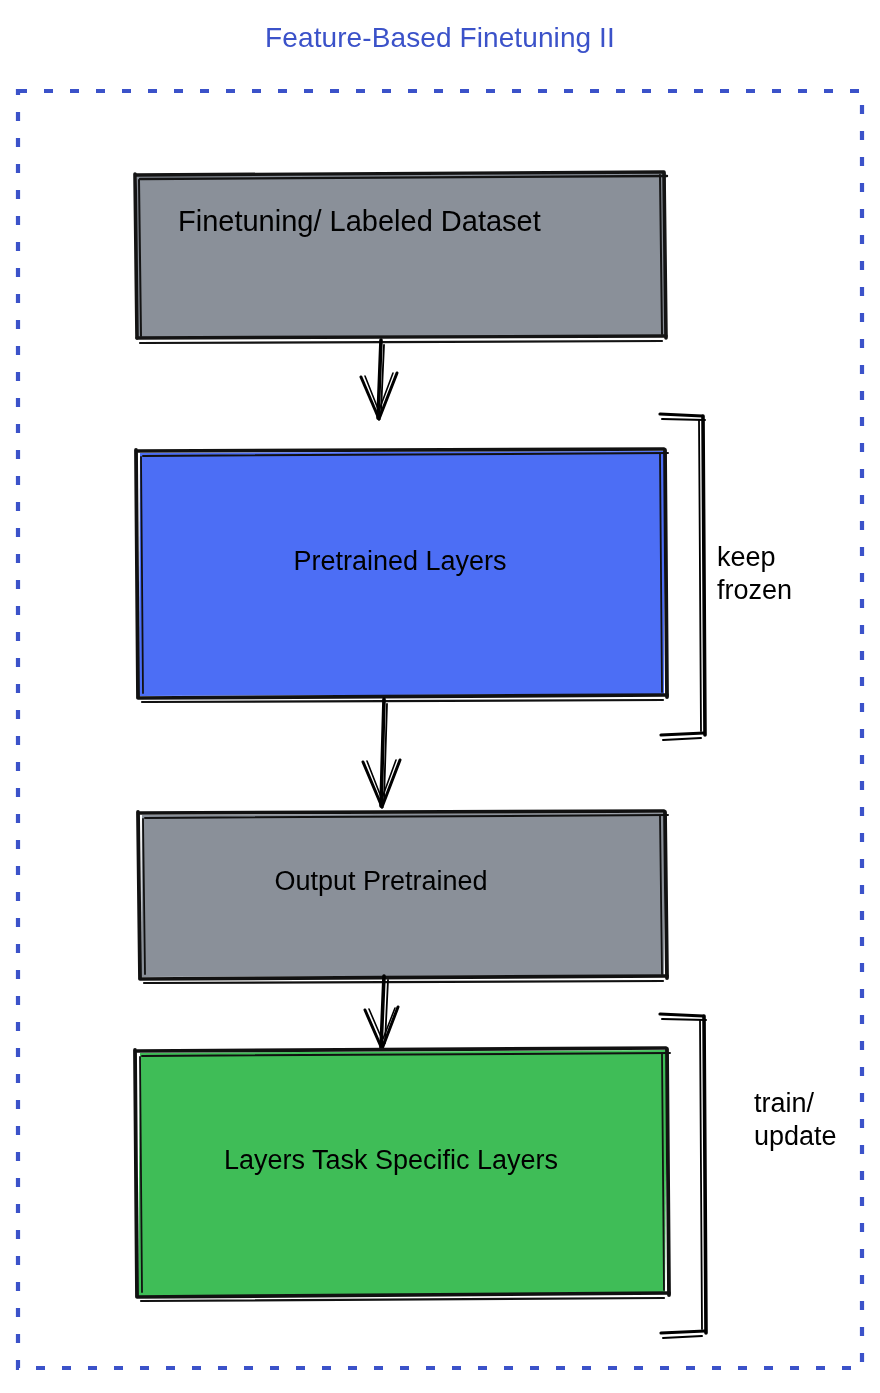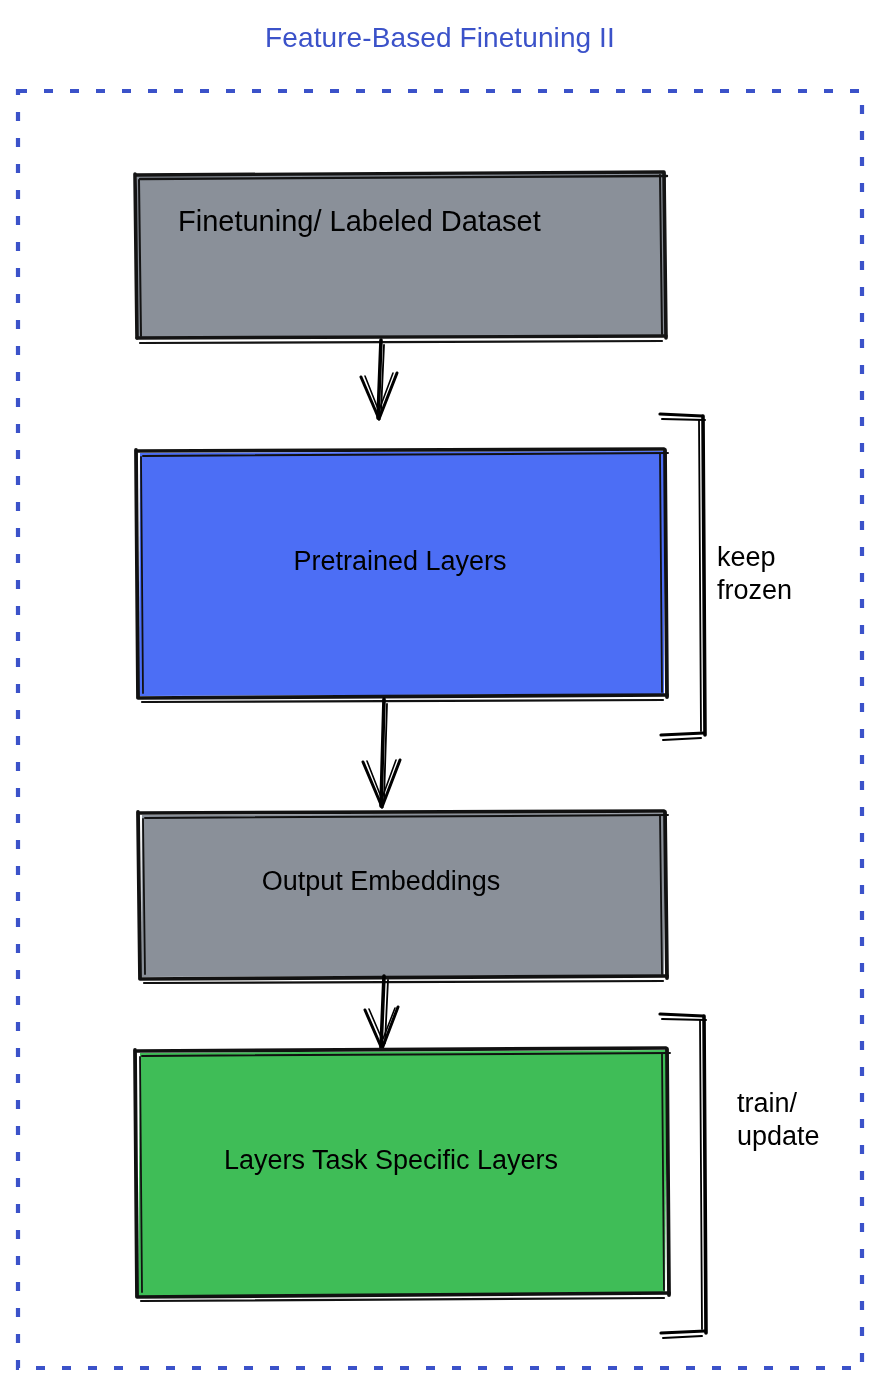--- a/index.html
+++ b/index.html
@@ -42,21 +42,21 @@
     color: #000000;
     line-height: 1.22;
     white-space: pre-line;
   }
   .side-label.s-frozen {
     left: 717px;
     top: 497px;
     margin-top: 44px;
   }
   .side-label.s-train {
-    left: 737px;
+    left: 754px;
     top: 1087px;
   }
 
   .hit {
     position: absolute;
     background: transparent;
   }
 </style>
 </head>
 <body>
@@ -130,21 +130,21 @@
     <path d="M 140 813 L 664 811" fill="none" stroke="#111" stroke-width="3.6" stroke-linecap="round"></path>
     <path d="M 145 818 L 668 815" fill="none" stroke="#111" stroke-width="2.0" stroke-linecap="round"></path>
     <path d="M 665 812 L 667 978" fill="none" stroke="#111" stroke-width="3.8" stroke-linecap="round"></path>
     <path d="M 660 816 L 662 974" fill="none" stroke="#111" stroke-width="1.8" stroke-linecap="round"></path>
     <path d="M 667 976 L 140 979" fill="none" stroke="#111" stroke-width="3.6" stroke-linecap="round"></path>
     <path d="M 663 981 L 144 983" fill="none" stroke="#111" stroke-width="2.2" stroke-linecap="round"></path>
     <path d="M 140 978 L 138 812" fill="none" stroke="#111" stroke-width="3.8" stroke-linecap="round"></path>
     <path d="M 145 974 L 143 819" fill="none" stroke="#111" stroke-width="1.8" stroke-linecap="round"></path>
   </g>
   <foreignObject x="120" y="866" width="560" height="56">
-    <div xmlns="http://www.w3.org/1999/xhtml" style="font-family:&quot;Liberation Sans&quot;, sans-serif; font-size:27px; color:#000; text-align:center; padding-right:38px;">Output Embeddings</div>
+    <div xmlns="http://www.w3.org/1999/xhtml" style="font-family:&quot;Liberation Sans&quot;, sans-serif; font-size:27px; color:#000; text-align:center; padding-right:38px;">Output Pretrained</div>
   </foreignObject>
 
   <g>
     <path d="M 384 976 L 381 1048" fill="none" stroke="#000" stroke-width="3.6" stroke-linecap="round"></path>
     <path d="M 388 980 L 385 1043" fill="none" stroke="#000" stroke-width="1.8" stroke-linecap="round"></path>
     <path d="M 365 1010 L 382 1049" fill="none" stroke="#000" stroke-width="3.0" stroke-linecap="round"></path>
     <path d="M 369 1009 L 384 1044" fill="none" stroke="#000" stroke-width="1.6" stroke-linecap="round"></path>
     <path d="M 398 1007 L 382 1049" fill="none" stroke="#000" stroke-width="3.0" stroke-linecap="round"></path>
     <path d="M 395 1008 L 381 1044" fill="none" stroke="#000" stroke-width="1.6" stroke-linecap="round"></path>
   </g>

